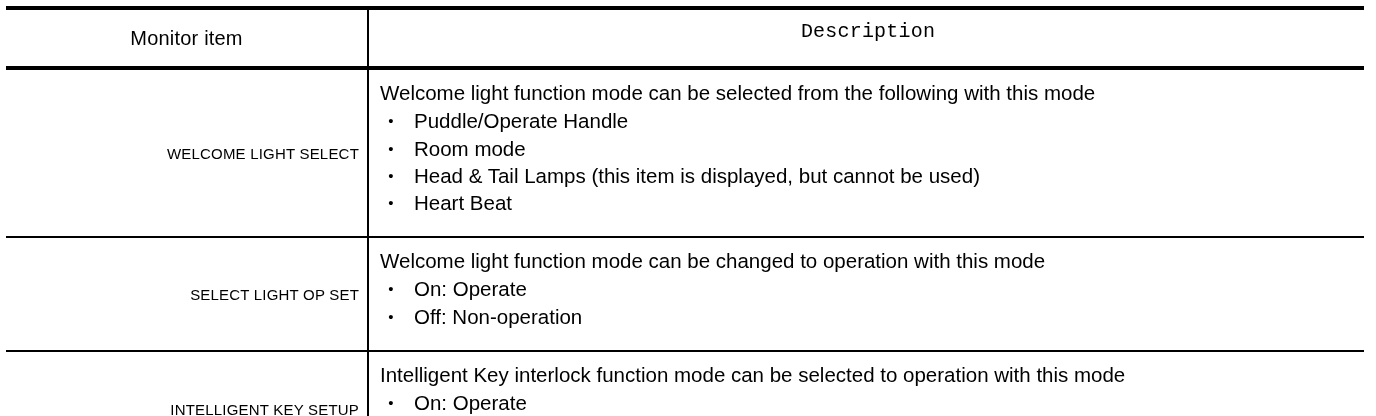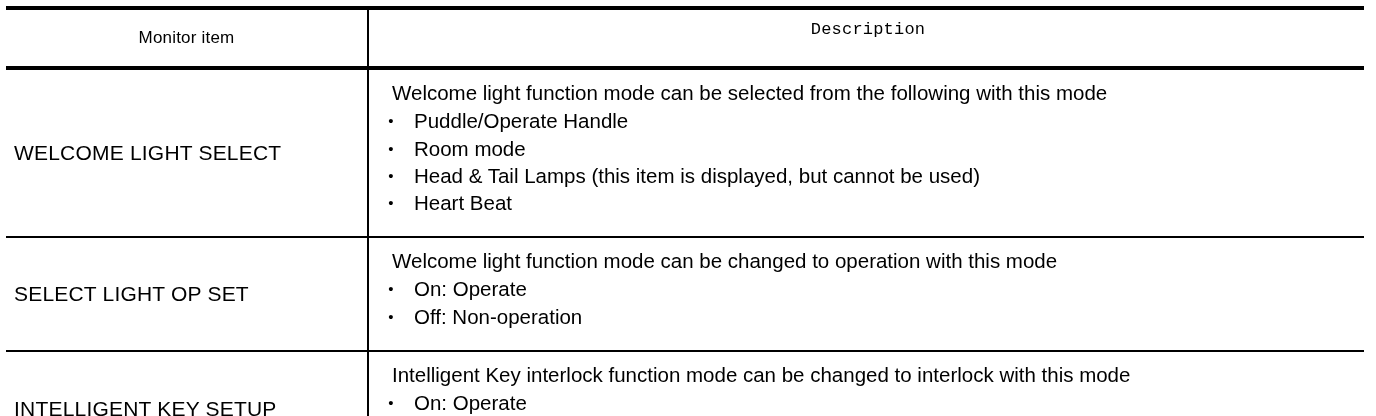--- a/index.html
+++ b/index.html
@@ -51,45 +51,45 @@
   }
 
   th, td {
     padding: 0;
     vertical-align: middle;
     background: #fff;
   }
 
   .header-row th {
     height: 38px;
-    font-size: 17px;
+    font-size: 20px;
     font-weight: normal;
     text-align: center;
     letter-spacing: 0.2px;
   }
   .header-row th.cell-desc { text-align: center; font-family: Liberation Mono, monospace; }
 
   .cell-item {
-    text-align: left;
-    font-size: 21px;
+    text-align: right;
+    font-size: 15px;
     letter-spacing: 0.2px;
     padding: 0 8px;
   }
 
   .cell-desc {
     text-align: left;
     font-size: 20.5px;
     padding: 9px 8px 9px 11px;
     line-height: 1.33;
     vertical-align: top;
   }
 
   .desc-lead {
     display: block;
-    margin: 0 0 1px 12px;
+    margin: 0 0 1px 0;
     white-space: nowrap;
   }
 
   ul.desc-list {
     list-style: none;
     margin: 0;
     padding: 0;
   }
   ul.desc-list li {
     position: relative;
@@ -168,21 +168,21 @@
               <span class="bullet-dot">•</span>
               <span>Off: Non-operation</span>
             </li>
           </ul>
         </td>
       </tr>
 
       <tr class="data-row row-2 last-row">
         <td class="cell-item">INTELLIGENT KEY SETUP</td>
         <td class="cell-desc">
-          <span class="desc-lead">Intelligent Key interlock function mode can be changed to interlock with this mode</span>
+          <span class="desc-lead">Intelligent Key interlock function mode can be selected to operation with this mode</span>
           <ul class="desc-list">
             <li>
               <span class="bullet-dot">•</span>
               <span>On: Operate</span>
             </li>
 
           </ul>
         </td>
       </tr>
 

